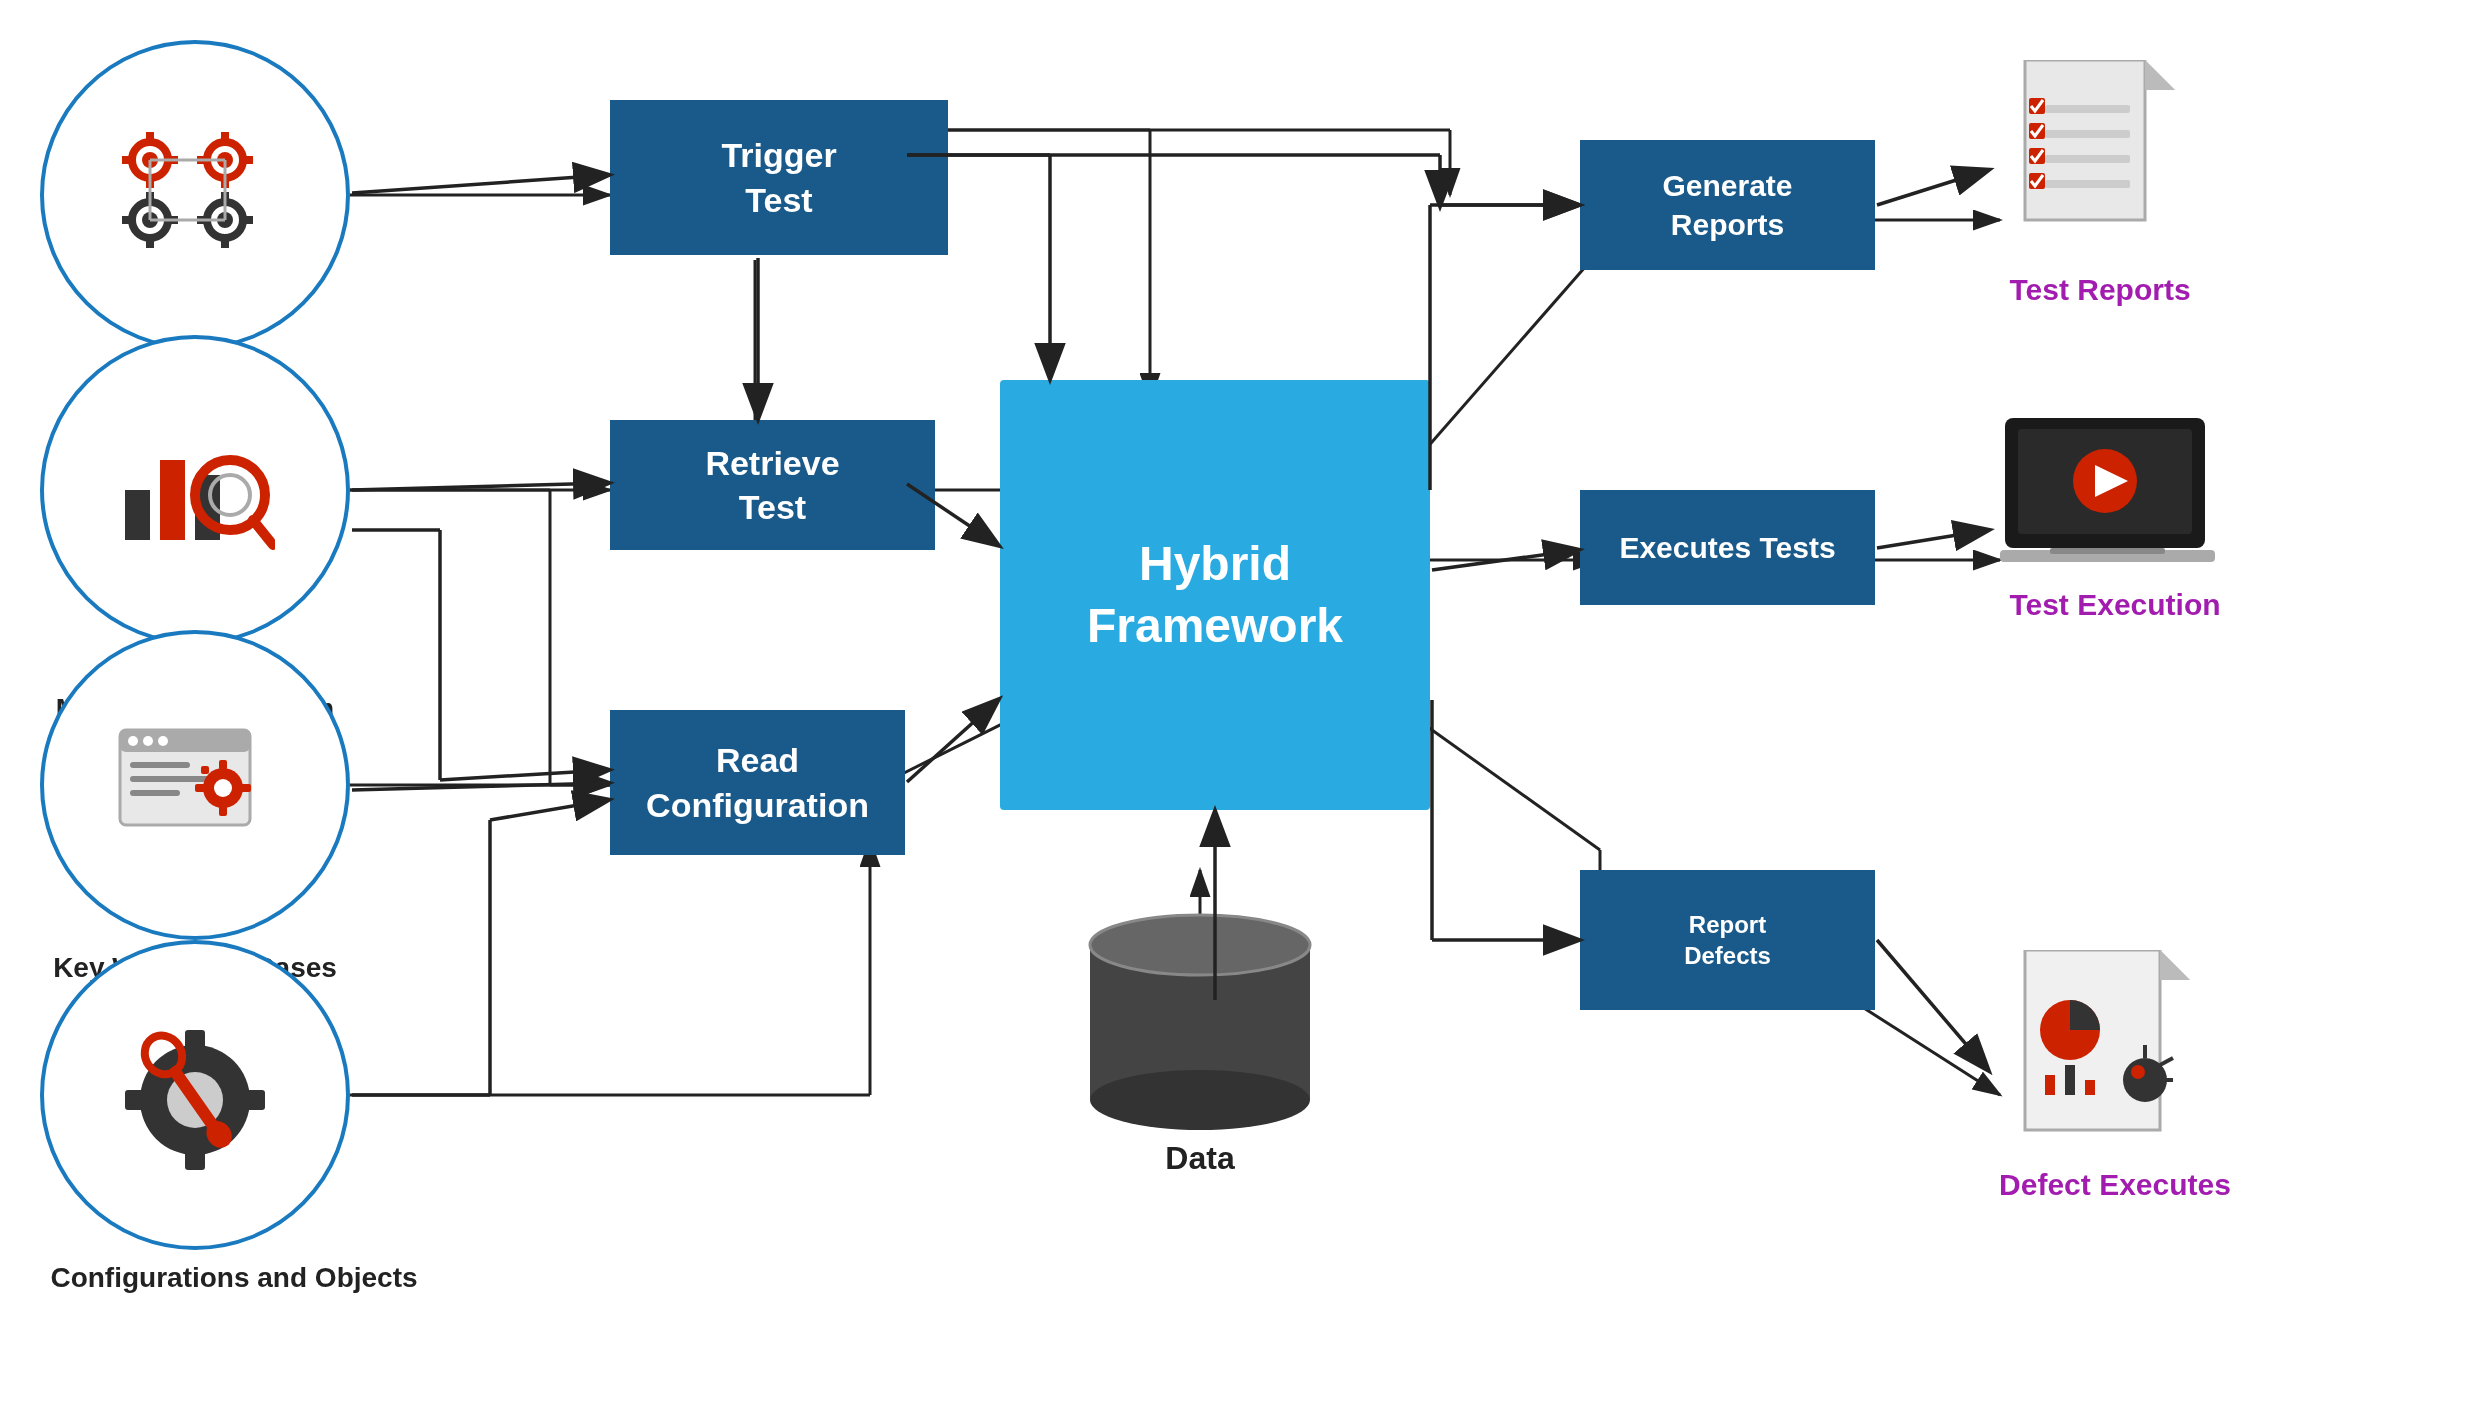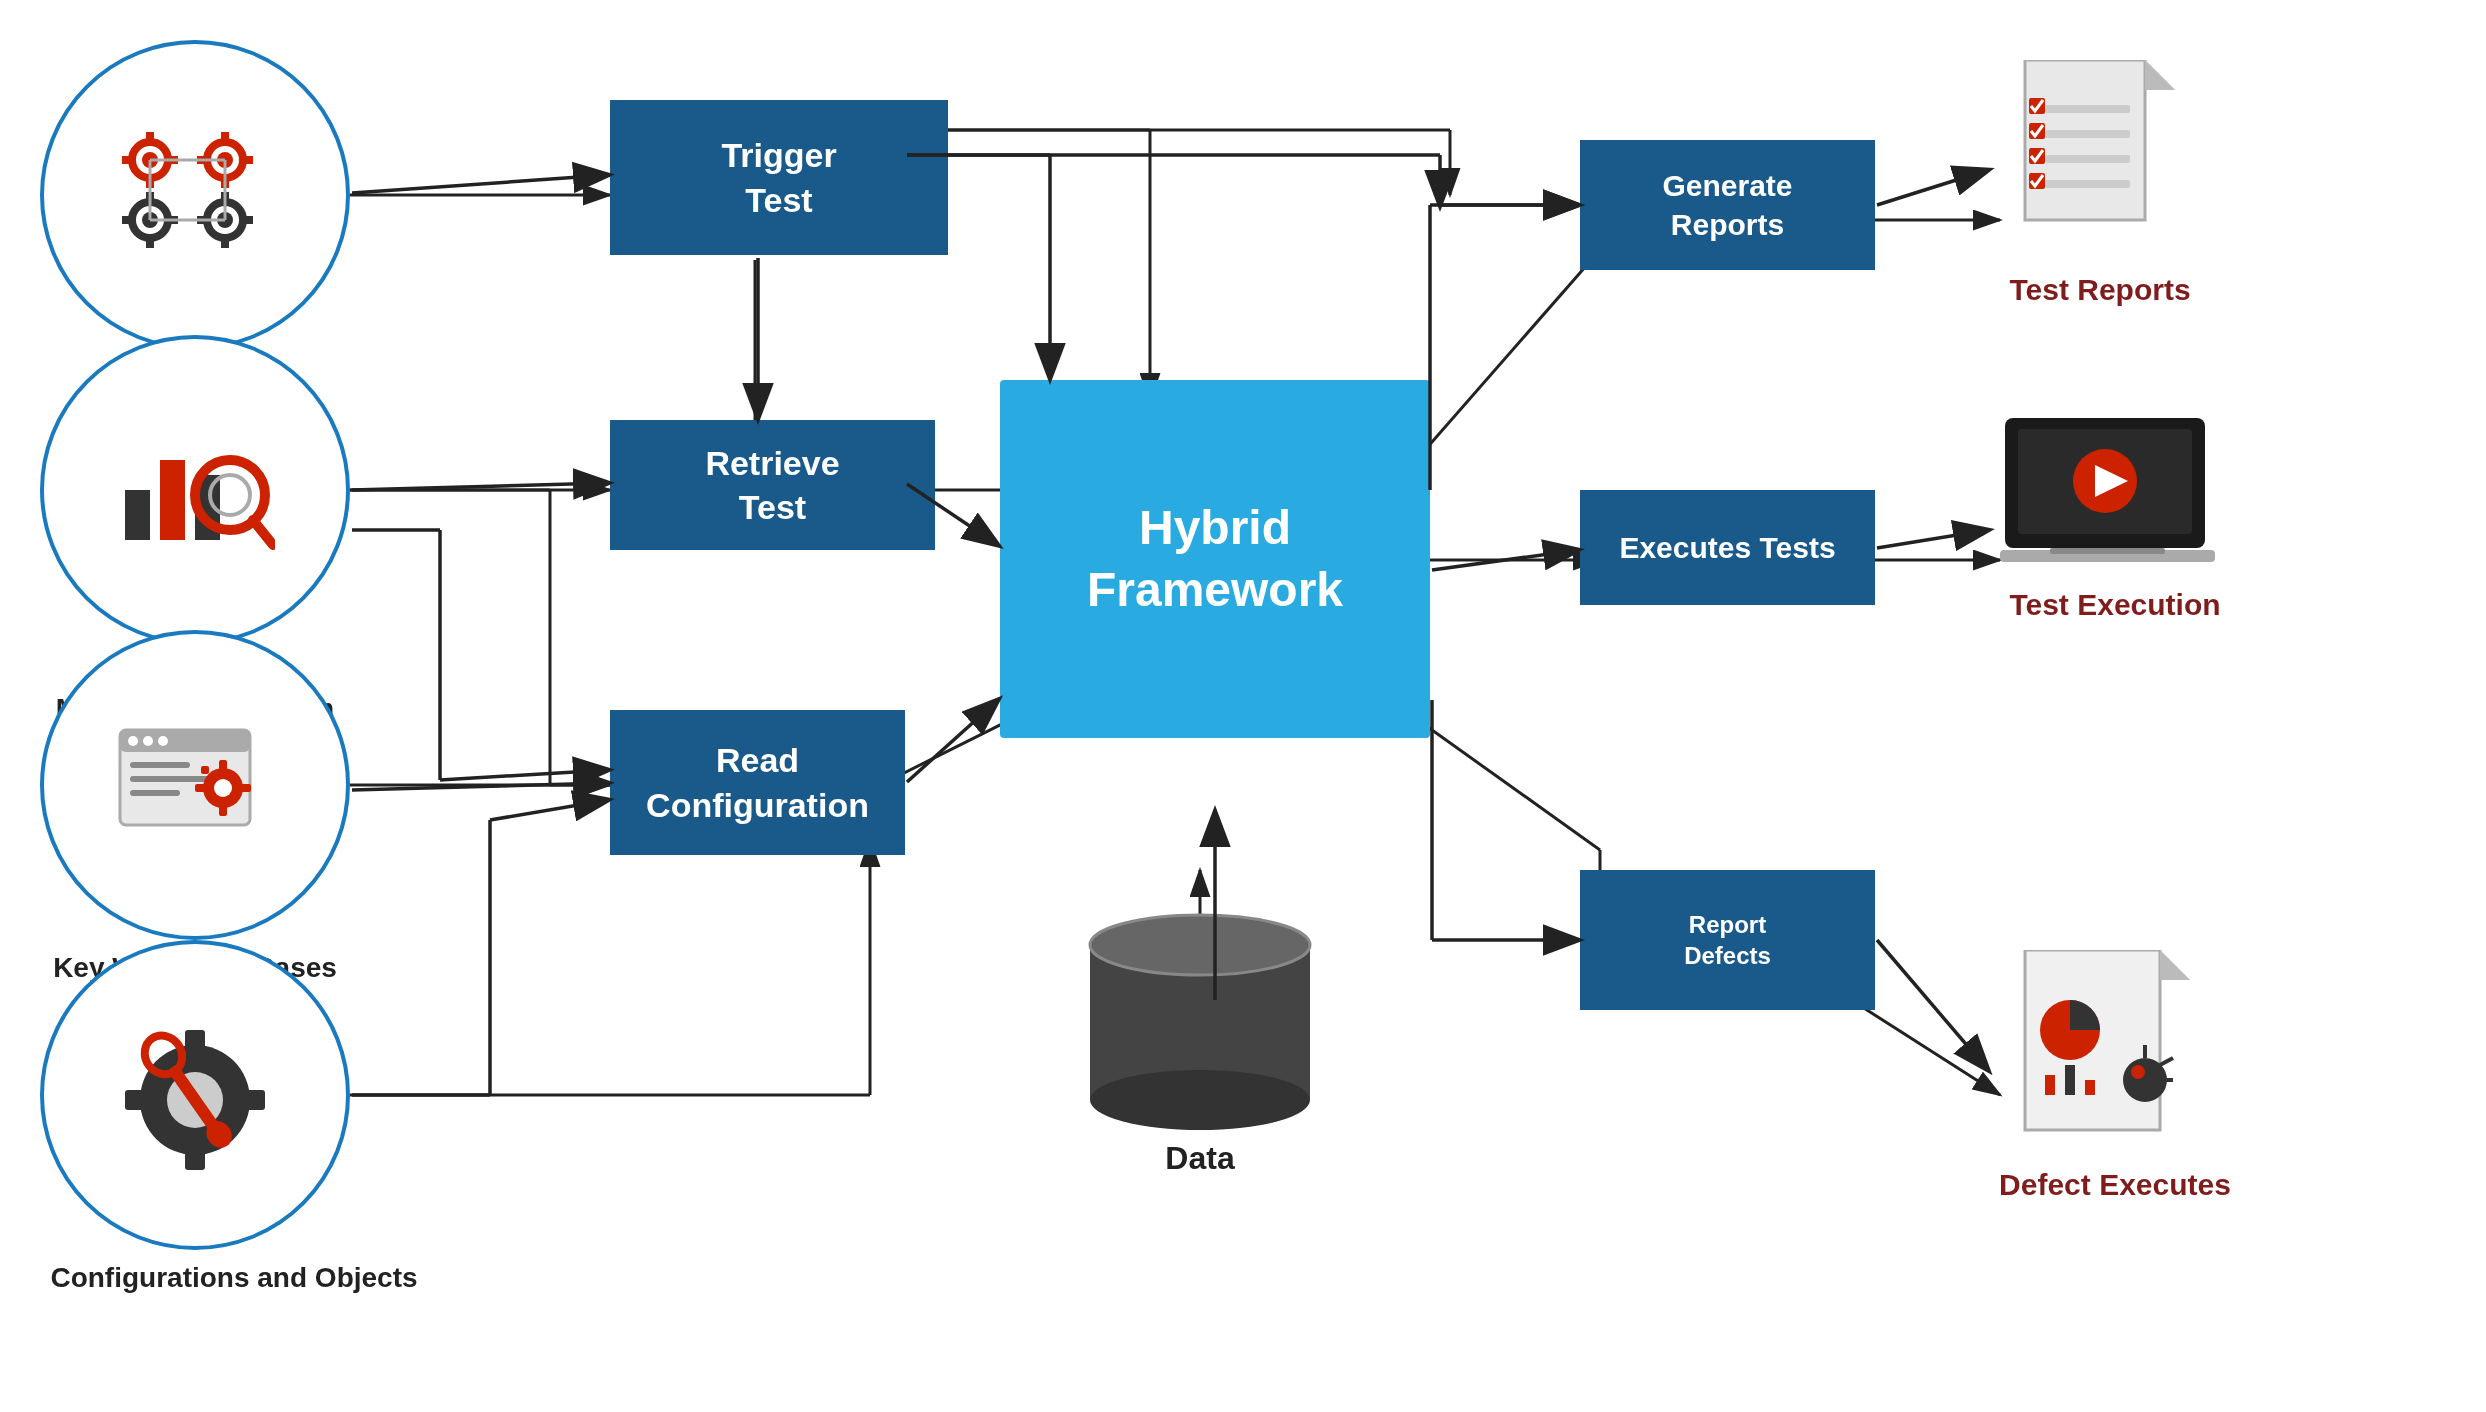--- a/index.html
+++ b/index.html
@@ -65,21 +65,21 @@
       text-align: center;
       line-height: 1.3;
     }
 
     
     .output-label {
       position: absolute;
       text-align: center;
       font-size: 30px;
       font-weight: 600;
-      color: #7f1d1d;
+      color: #a21caf;
       line-height: 1.3;
     }
 
     
     .arrows-svg {
       position: absolute;
       top: 0; left: 0;
       width: 2486px;
       height: 1412px;
       pointer-events: none;
@@ -270,21 +270,21 @@
   </div>
 
   <div class="box-node" style="left:610px; top:420px; width:325px; height:130px; font-size:34px;">
     <span>Retrieve<br>Test</span>
   </div>
 
   <div class="box-node" style="left:610px; top:710px; width:295px; height:145px; font-size:34px;">
     <span>Read<br>Configuration</span>
   </div>
 
-  <div class="box-center" style="left:1000px; top:380px; width:430px; height:358px; font-size:48px; border-radius:4px;">
+  <div class="box-center" style="left:1000px; top:380px; width:430px; height:430px; font-size:48px; border-radius:4px;">
     <span>Hybrid<br>Framework</span>
   </div>
 
   <div class="box-node" style="left:1580px; top:490px; width:295px; height:115px; font-size:30px;">
     <span>Executes Tests</span>
   </div>
 
   <div class="box-node" style="left:1580px; top:140px; width:295px; height:130px; font-size:30px;">
     <span>Generate<br>Reports</span>
   </div>

